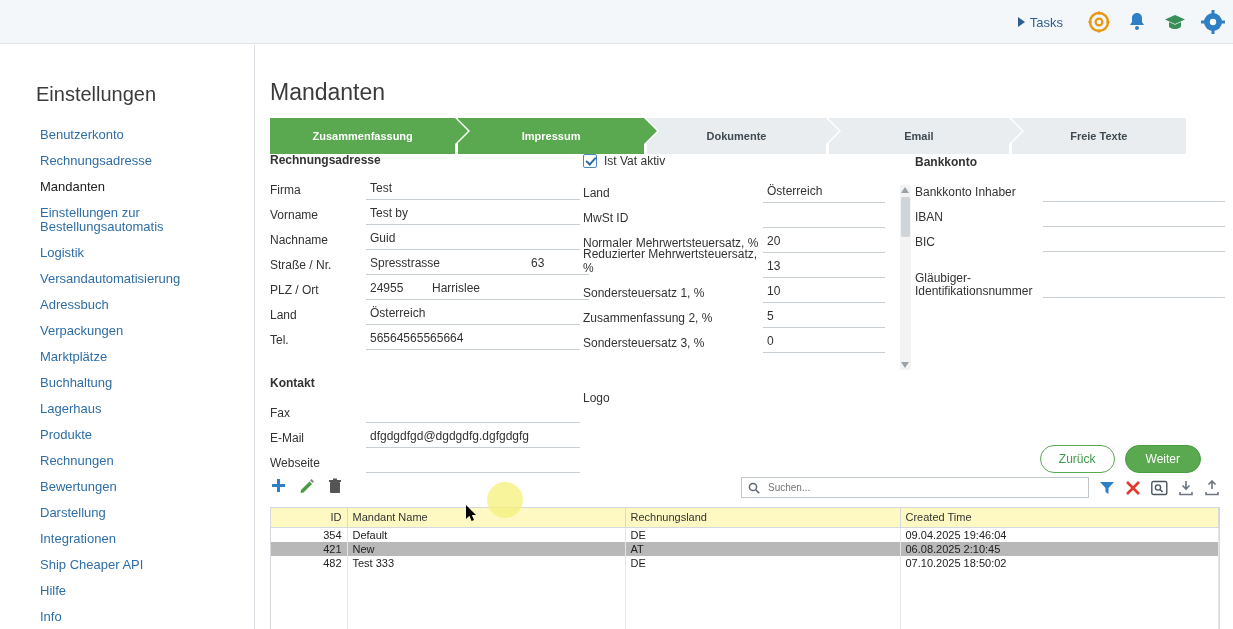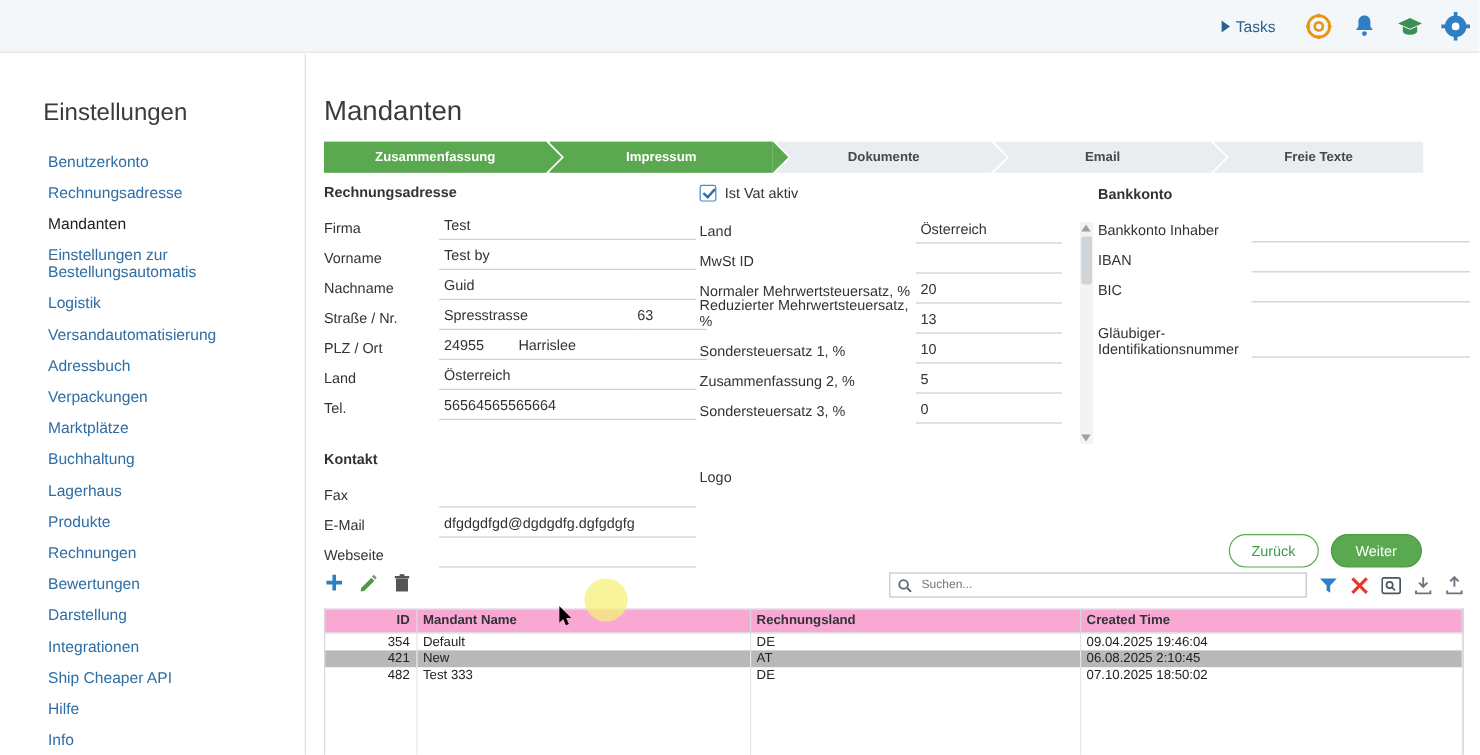--- a/index.html
+++ b/index.html
@@ -76,21 +76,21 @@
   }
 
   
   .steps {
     position: absolute; top: 73px; left: 10px;
     width: 916px; height: 26px;
     display: flex;
   }
   .step {
     position: relative;
-    height: 26px;
+    height: 36px;
     display: flex; align-items: center; justify-content: center;
     font-size: 11px; font-weight: bold;
     color: #ffffff;
     background: #e9edf0;
   }
   .step.done { background: #5aa84f; }
   .step.todo { color: #3f4a52; }
   .step .chev {
     position: absolute; right: -13px; top: 0;
     width: 0; height: 0;
@@ -193,21 +193,21 @@
   .mini-scroll .thumb {
     position: absolute; left: 1px; top: 12px;
     width: 9px; height: 40px;
     background: #cfd4d8; border-radius: 2px;
   }
 
   .logo-label { font-size: 12px; color: #333; margin-top: 38px; }
 
   
   .navbtns {
-    position: absolute; top: 400px; right: 48px;
+    position: absolute; top: 400px; right: 32px;
     display: flex; gap: 10px; align-items: center;
   }
   .btn-ghost {
     border: 1px solid #5aa84f;
     color: #3f9a4a;
     background: #fff;
     border-radius: 14px;
     font-size: 12px;
     padding: 6px 18px;
     cursor: pointer;
@@ -248,25 +248,25 @@
 
   
   .grid {
     position: absolute; top: 462px; left: 10px;
     width: 950px; height: 167px;
     border: 1px solid #d4d9de;
     border-bottom: none;
   }
   table { border-collapse: collapse; width: 100%; font-size: 11px; }
   thead th {
-    background: #f9a8d4;
+    background: #fef9c3;
     border-right: 1px solid #d4d9de;
     border-bottom: 1px solid #d4d9de;
     color: #333;
-    font-weight: bold;
+    font-weight: normal;
     text-align: left;
     padding: 3px 5px;
     height: 19px;
   }
   thead th.num { text-align: right; }
   tbody td {
     border-right: 1px solid #e3e7ea;
     padding: 1px 5px;
     color: #222;
     height: 14px;

